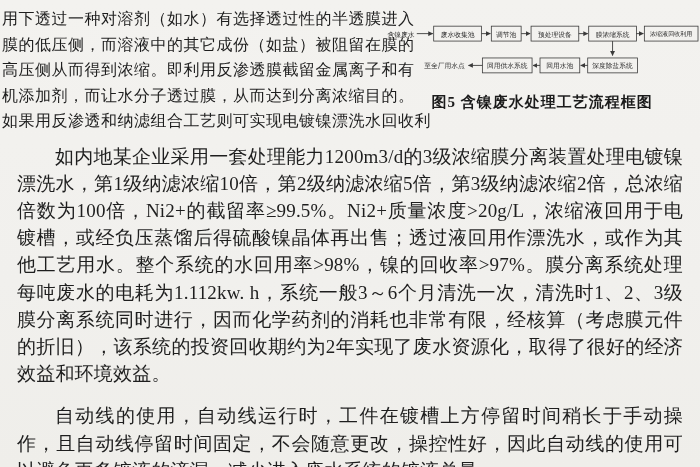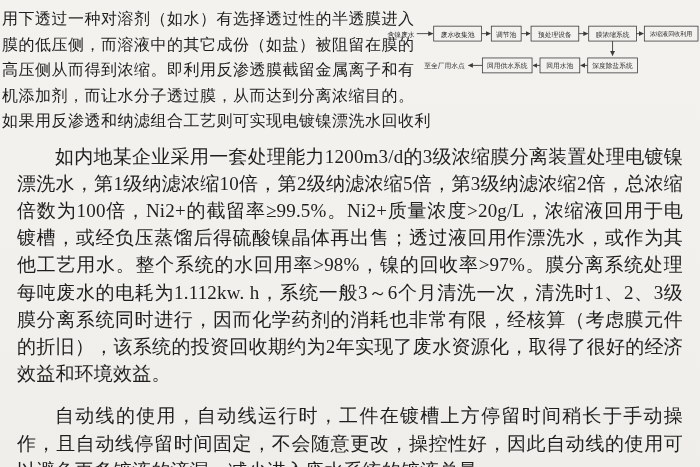--- a/index.html
+++ b/index.html
@@ -99,20 +99,21 @@
         <text class="flow-text" x="177" y="48.5">回用水池</text>
         <line class="flow-line" x1="157" y1="45.5" x2="150" y2="45.5" marker-end="url(#arr)"></line>
 
         <rect class="flow-rect" x="99" y="38" width="50" height="15"></rect>
         <text class="flow-text" x="124" y="48.5">回用供水系统</text>
         <line class="flow-line" x1="99" y1="45.5" x2="85" y2="45.5" marker-end="url(#arr)"></line>
 
         <text class="flow-text" x="61" y="48.5">至全厂用水点</text>
       </svg>
 
+      <div class="figure-caption">图5 含镍废水处理工艺流程框图</div>
     </div>
   </div>
 
   <div class="body-text">
     <p class="first">如内地某企业采用一套处理能力1200m3/d的3级浓缩膜分离装置处理电镀镍漂洗水，第1级纳滤浓缩10倍，第2级纳滤浓缩5倍，第3级纳滤浓缩2倍，总浓缩倍数为100倍，Ni2+的截留率≥99.5%。Ni2+质量浓度&gt;20g/L，浓缩液回用于电镀槽，或经负压蒸馏后得硫酸镍晶体再出售；透过液回用作漂洗水，或作为其他工艺用水。整个系统的水回用率&gt;98%，镍的回收率&gt;97%。膜分离系统处理每吨废水的电耗为1.112kw. h，系统一般3～6个月清洗一次，清洗时1、2、3级膜分离系统同时进行，因而化学药剂的消耗也非常有限，经核算（考虑膜元件的折旧），该系统的投资回收期约为2年实现了废水资源化，取得了很好的经济效益和环境效益。</p>
     <p>自动线的使用，自动线运行时，工件在镀槽上方停留时间稍长于手动操作，且自动线停留时间固定，不会随意更改，操控性好，因此自动线的使用可以避免更多镀液的滴漏，减少进入废水系统的镀液总量。</p>
   </div>
 
 </div>
 

